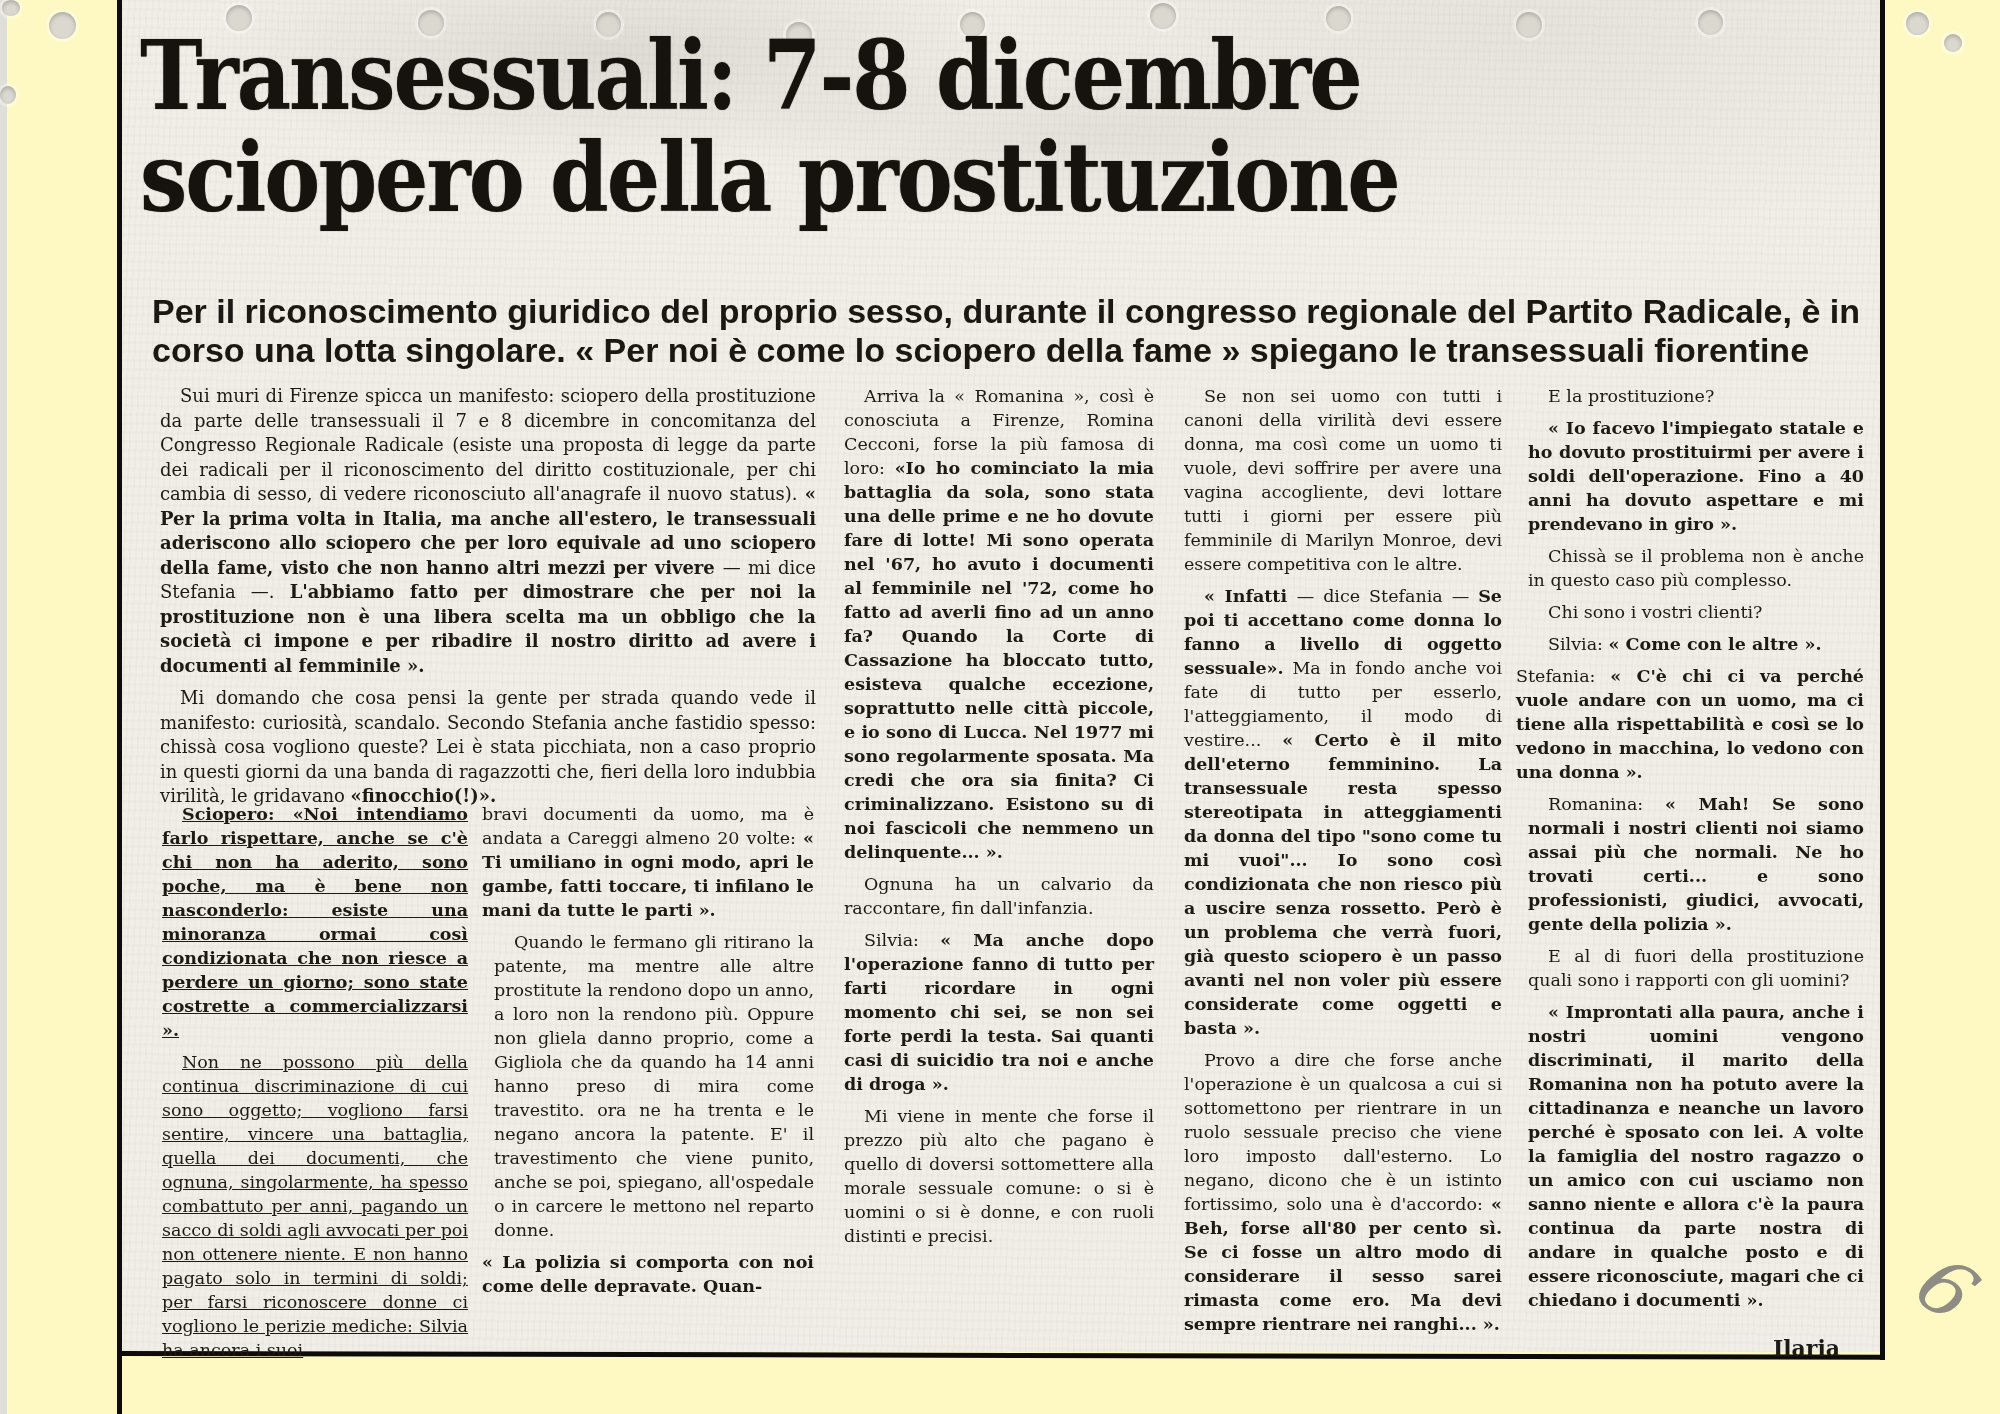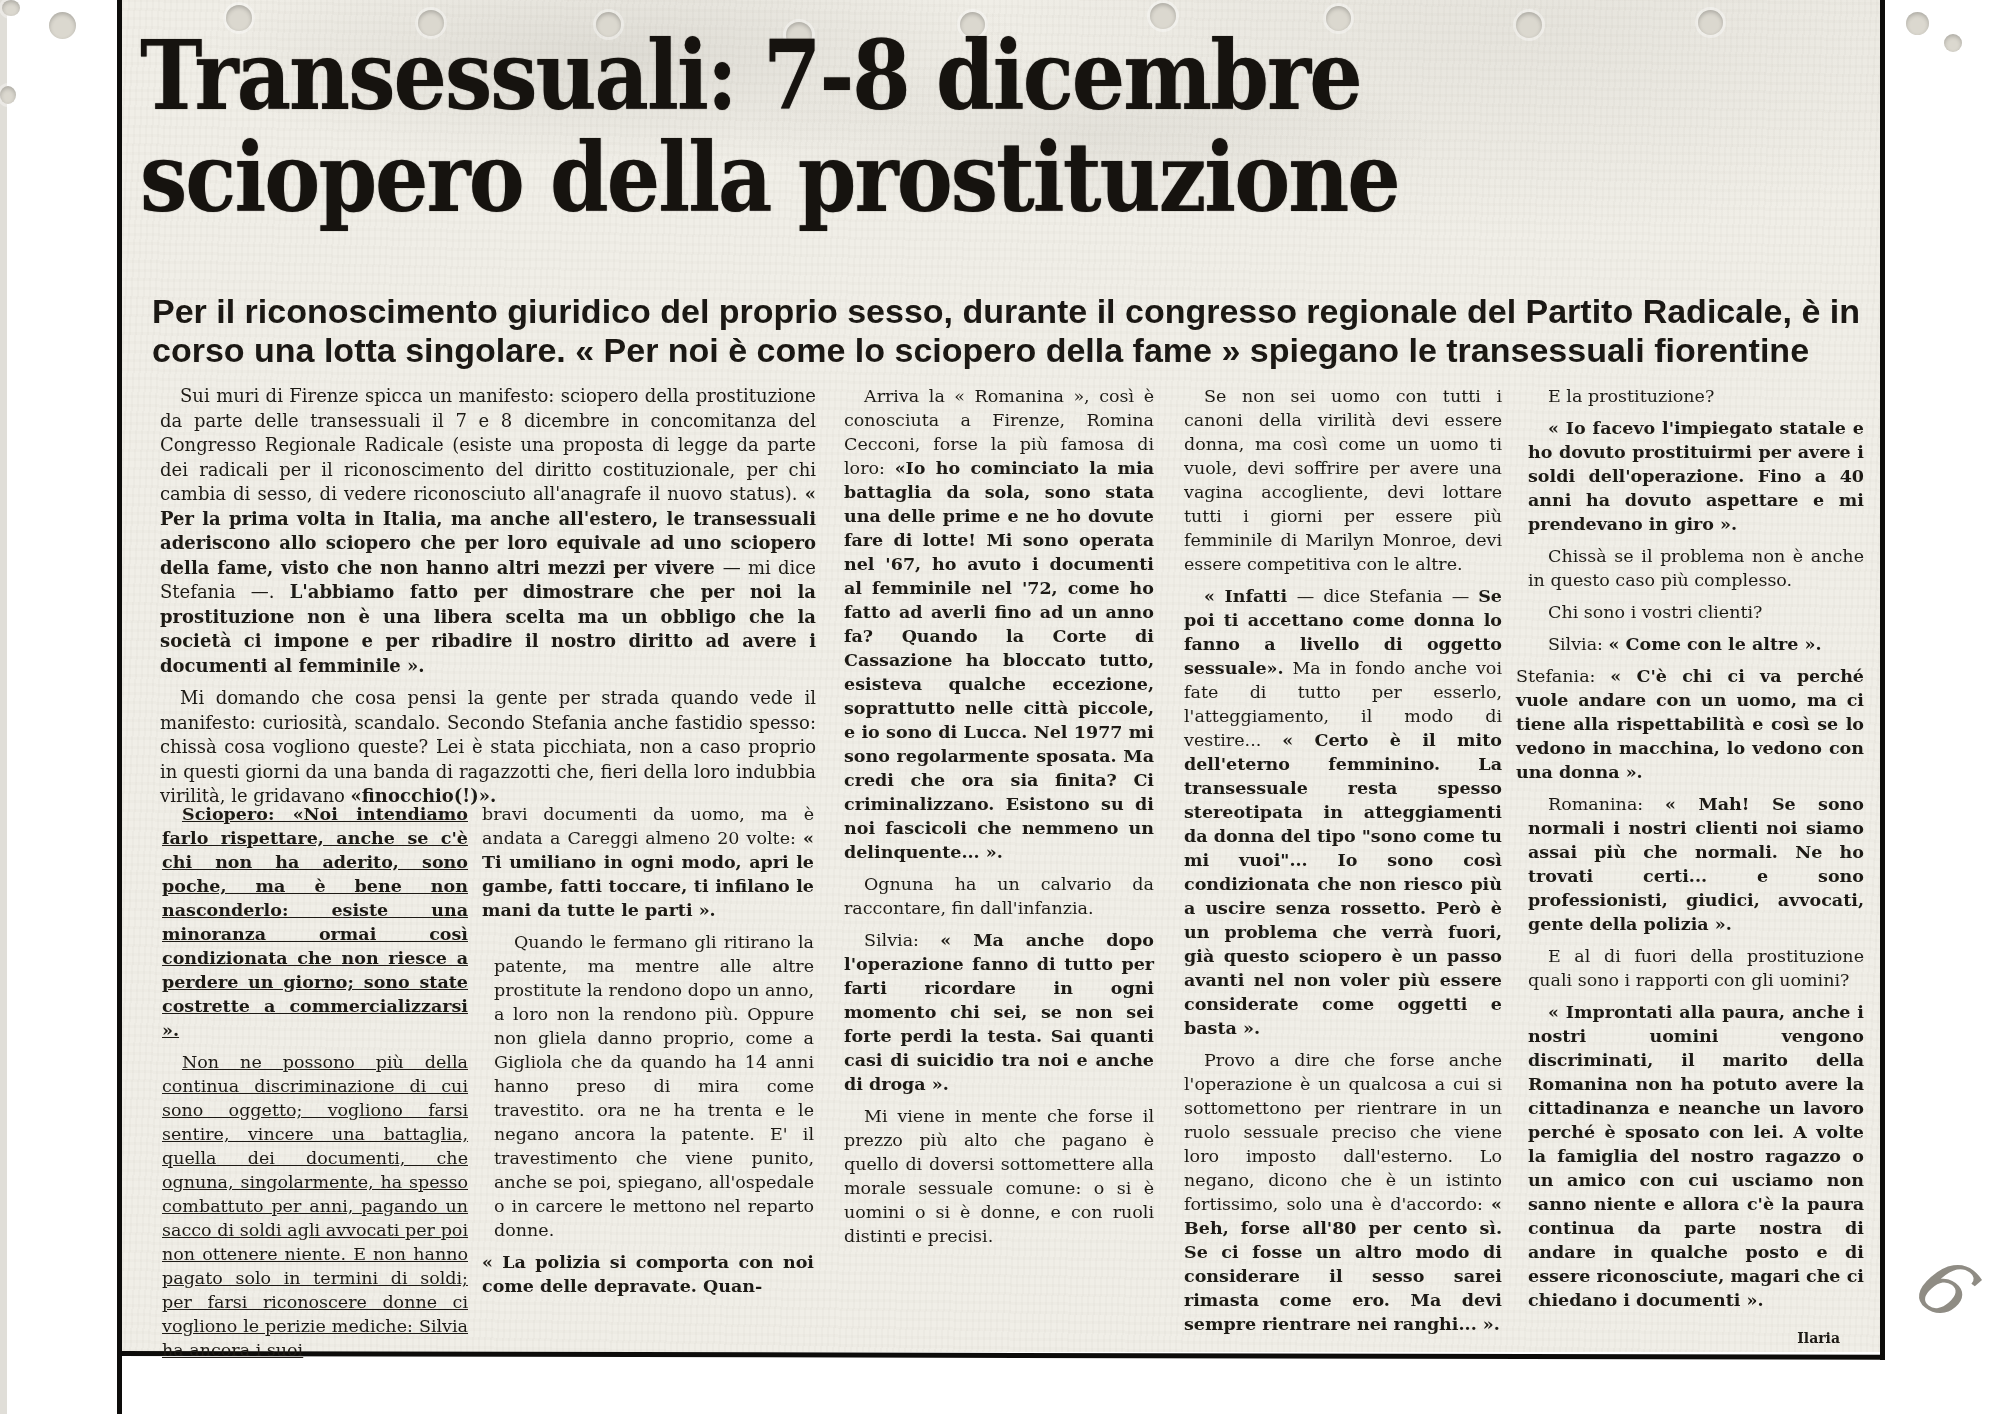--- a/index.html
+++ b/index.html
@@ -1,17 +1,17 @@
 <!DOCTYPE html>
 <html><head>
 <meta charset="utf-8">
 <style>
   html,body{margin:0;padding:0;background:#e8e6e1;}
   .page{position:relative;width:2000px;height:1414px;overflow:hidden;
-        background:#ffffff;font-family:"DejaVu Serif",serif;}
+        background:#fef9c3;font-family:"DejaVu Serif",serif;}
   .page-edge{position:absolute;left:0;top:0;width:7px;height:1414px;background:#e0ded8;}
   
   .margin-line{position:absolute;left:117px;top:0;width:5px;height:1414px;background:#0d0c0a;}
   
   .clipping{position:absolute;left:122px;top:0;width:1758px;height:1352px;
     background:
       radial-gradient(ellipse 600px 160px at 28% 4%, rgba(60,55,45,0.10), transparent 70%),
       radial-gradient(ellipse 500px 120px at 55% 10%, rgba(60,55,45,0.07), transparent 70%),
       radial-gradient(ellipse 800px 300px at 80% 2%, rgba(60,55,45,0.06), transparent 70%),
       repeating-linear-gradient(93deg, rgba(70,62,50,0.025) 0 2px, transparent 2px 6px),
@@ -35,21 +35,21 @@
   .col{position:absolute;color:#1d1a15;font-size:17.5px;line-height:24px;}
   .col .para{margin:0 0 8px 0;text-align:justify;}
   .col .para.indent{text-indent:20px;margin-left:12px;}
   .col .seg.bold{font-weight:bold;}
   .col-intro{left:148px;top:384px;width:668px;font-size:18px;line-height:24.5px;}
   .col-1a{left:150px;top:802px;width:318px;text-decoration:underline;}
   .col-1b{left:482px;top:802px;width:332px;}
   .col-3{left:832px;top:384px;width:322px;}
   .col-4{left:1172px;top:384px;width:330px;}
   .col-5{left:1516px;top:384px;width:348px;}
-  .byline{text-align:right;font-weight:bold;font-size:14px;padding-right:24px;margin-top:14px;}
+  .byline{text-align:right;font-weight:bold;font-size:22px;padding-right:24px;margin-top:24px;}
   .handwritten{position:absolute;left:1922px;top:1244px;font-family:"DejaVu Serif",serif;
                font-style:italic;font-size:78px;color:#8f8c84;transform:rotate(38deg);}
 </style>
 </head>
 <body>
 
 <div class="page">
   <div class="page-edge"></div>
 
   <div class="clipping"></div>

